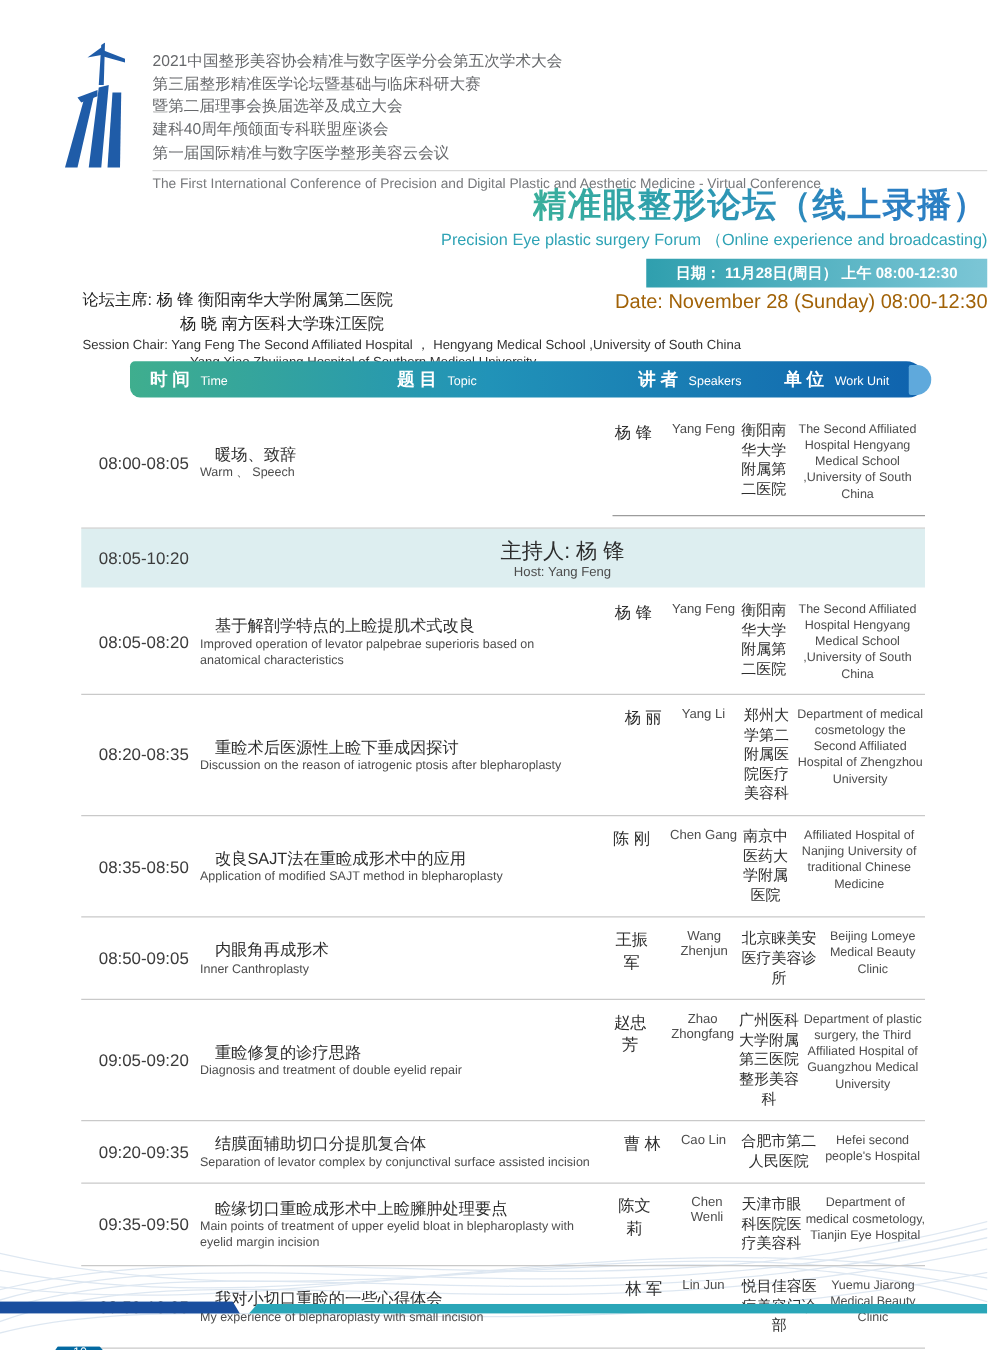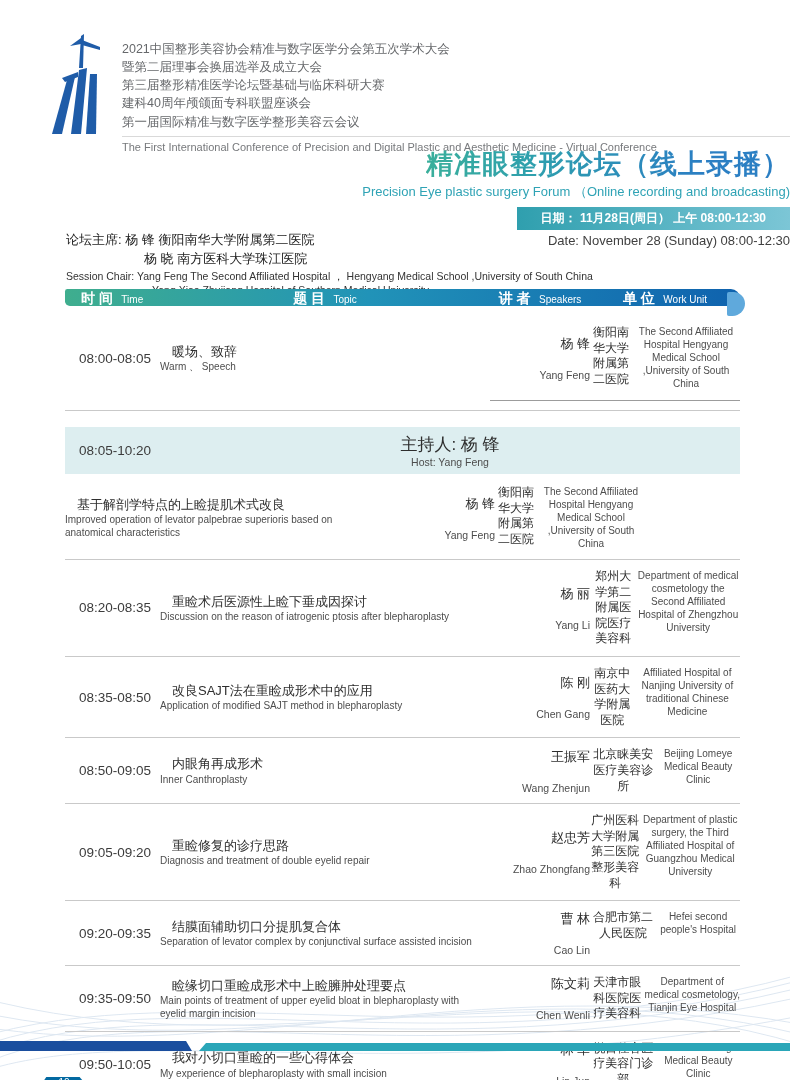--- a/index.html
+++ b/index.html
@@ -33,68 +33,68 @@
       -webkit-background-clip:text; background-clip:text;
       color:transparent; -webkit-text-fill-color:transparent;
     }
   }
   .forum-sub { font-size:13px; color:#2fa3b5; margin-top:1px; }
   .date-bar {
     display:inline-block; margin-top:6px; padding:3px 24px;
     background:linear-gradient(90deg,#2f9fae,#7cc6d6);
     color:#ffffff; font-weight:bold; font-size:12px;
   }
-  .date-en { font-size:13px; color:#404040; margin-top:3px; }
+  .date-en { font-size:16px; color:#a16207; margin-top:3px; }
 
   
   .chair { position:absolute; top:231px; left:66px; right:40px; }
   .chair .cn { font-size:13px; font-weight:normal; color:#222; line-height:1.45; }
   .chair .cn.indent { padding-left:78px; }
   .chair .en { font-size:10.5px; color:#333; line-height:1.4; }
   .chair .en.indent { padding-left:86px; }
 
   
   .schedule { position:absolute; top:289px; left:65px; width:675px; }
   .thead {
-    position:relative; display:flex; align-items:flex-start; height:17px;
+    position:relative; display:flex; align-items:center; height:29px;
     background:linear-gradient(90deg,#3fae8e 0%,#2193b8 45%,#0f62ae 100%);
-    border-radius:4px 15px 13px 8px; color:#fff; z-index:1;
+    border-radius:4px 15px 13px 8px; color:#fff; z-index:1;margin-left:39px;
   }
   .thead::after {
     content:""; position:absolute; right:-5px; top:3px; width:18px; height:24px;
     background:#5fa9dc; border-radius:2px 13px 14px 2px; z-index:-1;
   }
   .th-cn { font-size:14px; font-weight:bold; }
   .th-en { font-size:10px; font-weight:normal; margin-left:4px; }
   .col-time   { width:95px;  padding-left:16px; }
   .col-topic  { width:330px; }
   .col-speaker{ width:100px; text-align:center; }
   .col-unit   { width:150px; text-align:center; }
   .thead .col-topic { text-align:center; }
 
   .row { display:flex; border-bottom:1px solid #c9c9c9; padding:9px 0; }
   .c-time { width:95px; padding-left:14px; font-size:13.5px; color:#3c3c3c;
             display:flex; align-items:center; }
   .c-topic { width:330px; padding-right:12px; display:flex; flex-direction:column; justify-content:center; }
   .t-cn { font-size:13px; color:#2e2e2e; line-height:1.35;margin-left:12px; }
   .t-en { font-size:10px; color:#4d4d4d; line-height:1.3; }
-  .c-speaker { width:100px; display:flex; flex-direction:column; justify-content:center; text-align:right;gap:16px; }
+  .c-speaker { width:100px; display:flex; justify-content:center; text-align:center;gap:16px; }
   .s-cn { font-size:13px; color:#2e2e2e; }
   .s-en { font-size:10.5px; color:#4d4d4d; }
   .c-unit { width:150px; display:flex; flex-direction:row; justify-content:center; text-align:center; }
   .u-cn { font-size:12px; color:#2e2e2e; line-height:1.3; }
   .u-en { font-size:10px; color:#4d4d4d; line-height:1.3; }
 
   
   .r0-right { width:250px; display:flex; flex-direction:column; }
   .r0-sub { display:flex; padding:10px 0; }
   .r0-sub:first-child { border-bottom:1px solid #9c9c9c; }
 
   
-  .host-row { display:flex; background:#ddeef0; padding:6px 0; margin:16px 0 2px 0; border:none; }
+  .host-row { display:flex; background:#ddeef0; padding:6px 0; margin:0 0 2px 0; border:none; }
   .host-center { flex:1; text-align:center; }
   .host-cn { font-size:17px; color:#2e2e2e; }
   .host-en { font-size:10.5px; color:#4d4d4d; }
 
   
   .footer-bar-blue {
     position:absolute; top:1041px; left:0; width:192px; height:10px;
     background:#1a4e9e;
     clip-path:polygon(0 0, 186px 0, 192px 100%, 0 100%);
   }
@@ -136,33 +136,33 @@
         <polygon points="34,6 52,13 52,16 34,11"></polygon>
         <polygon points="33,4 22,12 33,10"></polygon>
         <polygon points="14,44 30,38 30,43 17,48"></polygon>
         <polygon points="19,46 27,43 14,100 4,100"></polygon>
         <polygon points="31,36 39,34 33,100 23,100"></polygon>
         <polygon points="42,40 49,40 48,100 38,100"></polygon>
       </g>
     </svg>
     <div class="header-text">
       <div class="hline">2021中国整形美容协会精准与数字医学分会第五次学术大会</div>
+      <div class="hline">第三届整形精准医学论坛暨基础与临床科研大赛</div>
       <div class="hline">暨第二届理事会换届选举及成立大会</div>
-      <div class="hline">第三届整形精准医学论坛暨基础与临床科研大赛</div>
       <div class="hline">建科40周年颅颌面专科联盟座谈会</div>
       <div class="hline">第一届国际精准与数字医学整形美容云会议</div>
       <div class="header-rule-wrap">
         <div class="hsub">The First International Conference of Precision and Digital Plastic and Aesthetic Medicine - Virtual Conference</div>
       </div>
     </div>
   </div>
 
   <div class="forum">
     <div class="forum-title">精准眼整形论坛（线上录播）</div>
-    <div class="forum-sub">Precision Eye plastic surgery Forum （Online recording and broadcasting)</div>
+    <div class="forum-sub">Precision Eye plastic surgery Forum （Online experience and broadcasting)</div>
     <div><span class="date-bar">日期： 11月28日(周日）  上午 08:00-12:30</span></div>
     <div class="date-en">Date: November 28 (Sunday) 08:00-12:30</div>
   </div>
 
   <div class="chair">
     <div class="cn">论坛主席: 杨  锋 衡阳南华大学附属第二医院</div>
     <div class="cn indent">杨  晓 南方医科大学珠江医院</div>
     <div class="en">Session Chair: Yang Feng The Second Affiliated Hospital ， Hengyang Medical School ,University of South China</div>
     <div class="en indent">Yang  Xiao Zhujiang Hospital of Southern Medical University</div>
   </div>
@@ -210,20 +210,21 @@
 
     <div class="row host-row">
       <div class="c-time">08:05-10:20</div>
       <div class="host-center">
         <div class="host-cn">主持人: 杨  锋</div>
         <div class="host-en">Host: Yang Feng</div>
       </div>
     </div>
 
     <div class="row">
+      <div class="c-time">08:05-08:20</div>
       <div class="c-topic">
         <div class="t-cn">基于解剖学特点的上睑提肌术式改良</div>
         <div class="t-en">Improved operation of levator palpebrae superioris based on anatomical characteristics</div>
       </div>
       <div class="c-speaker">
         <div class="s-cn">杨  锋</div>
         <div class="s-en">Yang Feng</div>
       </div>
       <div class="c-unit">
         <div class="u-cn">衡阳南华大学附属第二医院</div>

